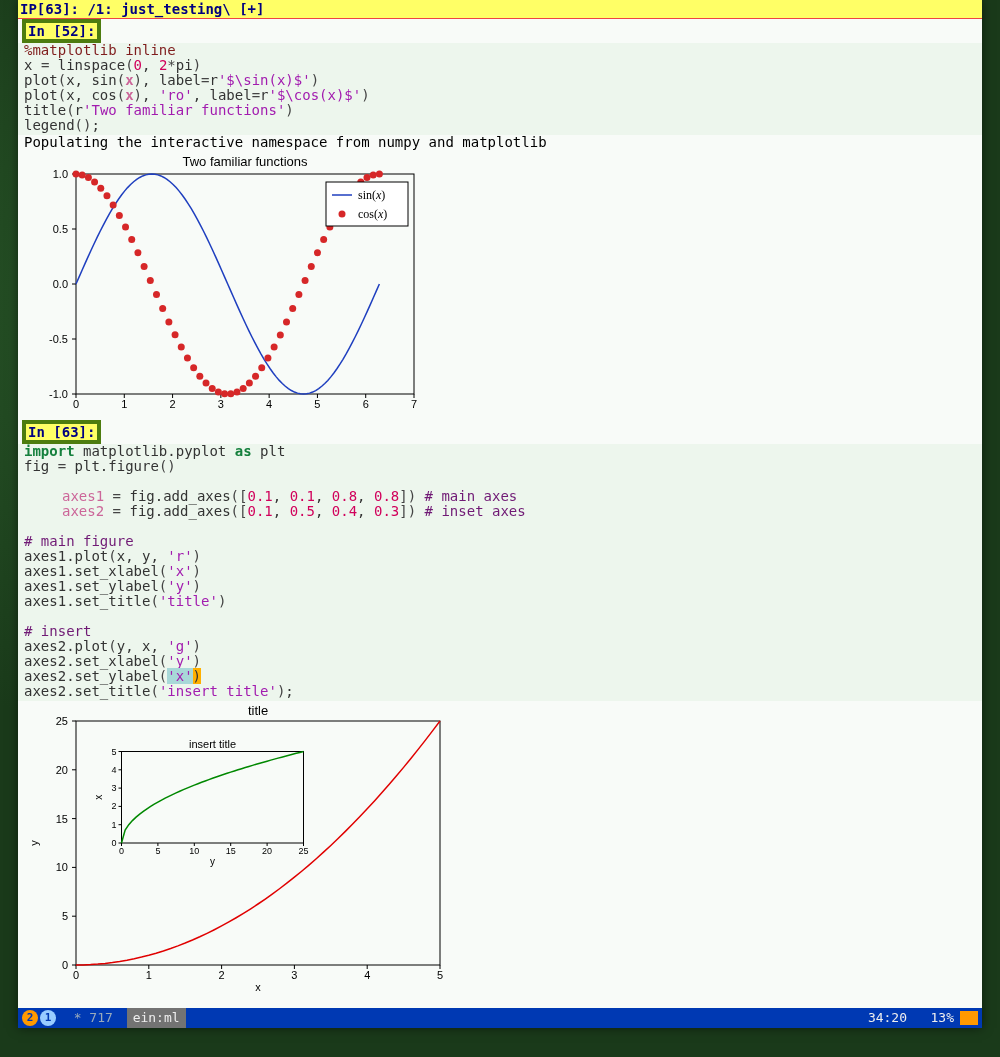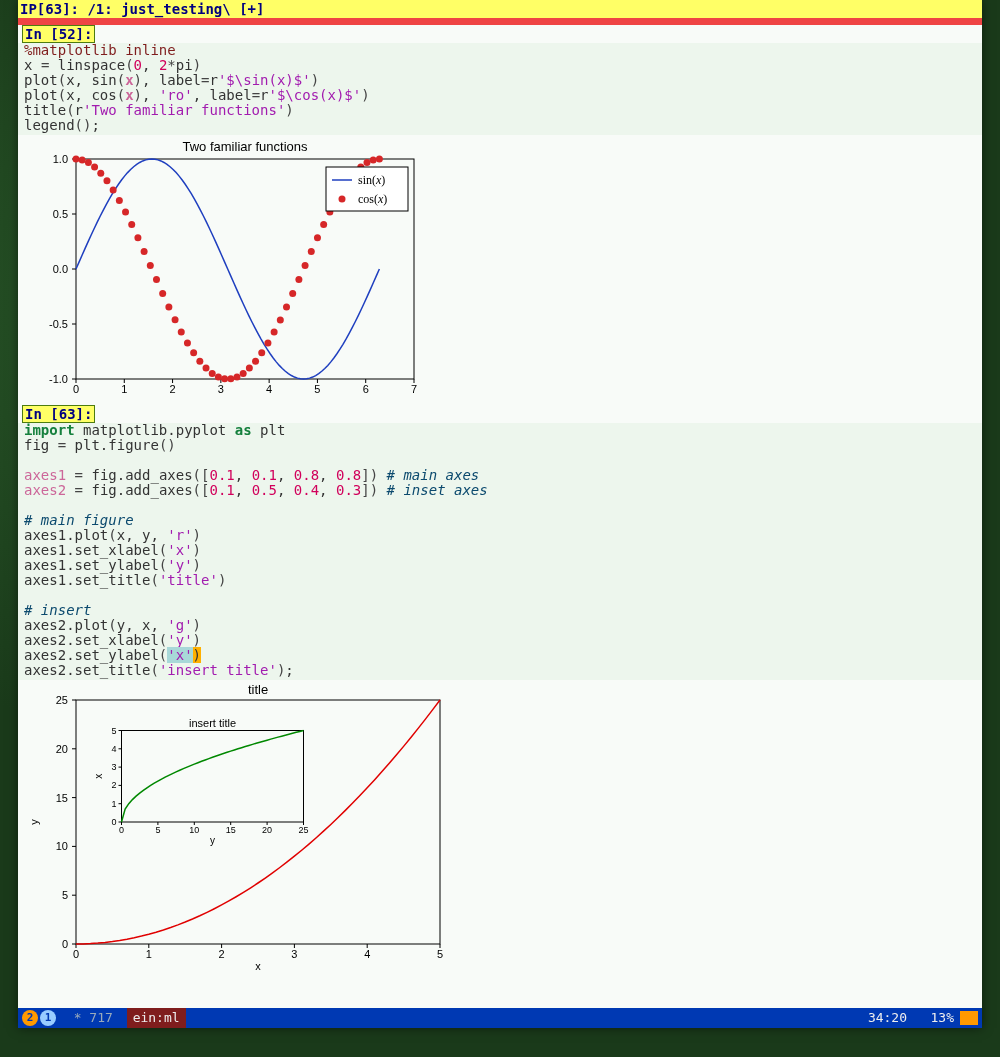--- a/index.html
+++ b/index.html
@@ -25,37 +25,37 @@
     background: #f8fbf8;
     box-shadow: 0 0 10px rgba(0,0,0,0.5);
   }
   .titlebar {
     background: #ffff66;
     color: #000080;
     font-weight: bold;
     padding: 0 2px;
     height: 18px;
     line-height: 18px;
-    border-bottom: 7px solid #ef4444;
+    border-bottom: 1px solid #ef4444;
   }
   .content {
     position: relative;
     background: #f8fbf8;
   }
   .cell {
     margin: 0;
     padding: 0;
   }
   .prompt {
     display: inline-block;
     background: #ffff66;
     color: #000080;
     font-weight: bold;
     padding: 0 2px;
-    border: 1px solid #4d7c0f;
+    border: 4px solid #4d7c0f;
     margin-left: 4px;
   }
   .code {
     background: #edf6ed;
     padding: 0 6px 2px 6px;
     white-space: pre;
     line-height: 15px;
     color: #333;
   }
   .output-text {
@@ -64,23 +64,23 @@
     line-height: 15px;
     color: #000;
   }
   
   .kw { color: #15803d; font-weight: bold; }
   .fn { color: #333; }
   .op { color: #444; }
   .paren { color: #444; }
   .num { color: #d1005b; }
   .str { color: #a21caf; }
-  .cmt { color: #0c4a6e; font-style: italic; }
+  .cmt { color: #701a75; }
   .var1 { color: #cc6699; font-weight: bold;}
-  .self { color: #cc6699; }
+  .self { color: #cc6699; margin-left: 38px; }
   .magic { color: #7f1d1d; }
   .hl-cursor { background: #ffb000; }
   .hl-sel { background: #a8d8d8; }
 
   .chart-wrap {
     padding: 4px 6px 6px 6px;
     background: #f8fbf8;
     text-align: center;
   }
   svg { display: block; }
@@ -120,39 +120,40 @@
     font-weight: bold;
     font-size: 11px;
     margin-right: 2px;
   }
   .modeline .ico2 {
     background: #99ccff;
   }
   .modeline .grey { color: #9ab; }
   .modeline .bold { font-weight: bold; color: #fff; }
   .modeline .spacer { flex: 1; }
-  .modeline .modename { background: #7f1d1d; color: #eee; padding: 0 6px; margin: 9px 6px; height: 20px; display: inline-block; }
+  .modeline .modename { background: #737373; color: #eee; padding: 0 6px; margin: 9px 6px; height: 20px; display: inline-block; }
   .modeline .endblk { background: #ff9900; width: 18px; height: 14px; display: inline-block; margin-left: 6px; }
 </style>
 </head>
 <body>
 
 <div class="window">
   <div class="titlebar">IP[63]: /1: just_testing\ [+]</div>
 
   <div class="content">
 
     <div class="cell">
       <span class="prompt">In [52]:</span>
       <div class="code" id="code1"><span class="magic">%matplotlib inline</span>
 <span class="fn">x</span> <span class="op">=</span> linspace<span class="paren">(</span><span class="num">0</span>, <span class="num">2</span><span class="op">*</span>pi<span class="paren">)</span>
 plot<span class="paren">(</span>x, sin<span class="paren">(</span><span class="var1">x</span><span class="paren">)</span>, label<span class="op">=</span>r<span class="str">'$\sin(x)$'</span><span class="paren">)</span>
 plot<span class="paren">(</span>x, cos<span class="paren">(</span><span class="var1">x</span><span class="paren">)</span>, <span class="str">'ro'</span>, label<span class="op">=</span>r<span class="str">'$\cos(x)$'</span><span class="paren">)</span>
 title<span class="paren">(</span>r<span class="str">'Two familiar functions'</span><span class="paren">)</span>
 legend<span class="paren">()</span>;</div>
+      <div class="output-text">Populating the interactive namespace from numpy and matplotlib</div>
 
       <div class="chart-wrap">
         <svg id="chart1" width="400" height="260">
             <text class="chart-title" x="221" y="12">Two familiar functions</text>
             <rect x="52" y="20" width="338" height="220" class="axis-line"></rect>
             <line class="tick" x1="52" y1="240" x2="52" y2="244"></line>
             <text class="tick-label" x="52" y="254" text-anchor="middle">0</text>
             <line class="tick" x1="100.28571428571428" y1="240" x2="100.28571428571428" y2="244"></line>
             <text class="tick-label" x="100.28571428571428" y="254" text-anchor="middle">1</text>
             <line class="tick" x1="148.57142857142856" y1="240" x2="148.57142857142856" y2="244"></line>

